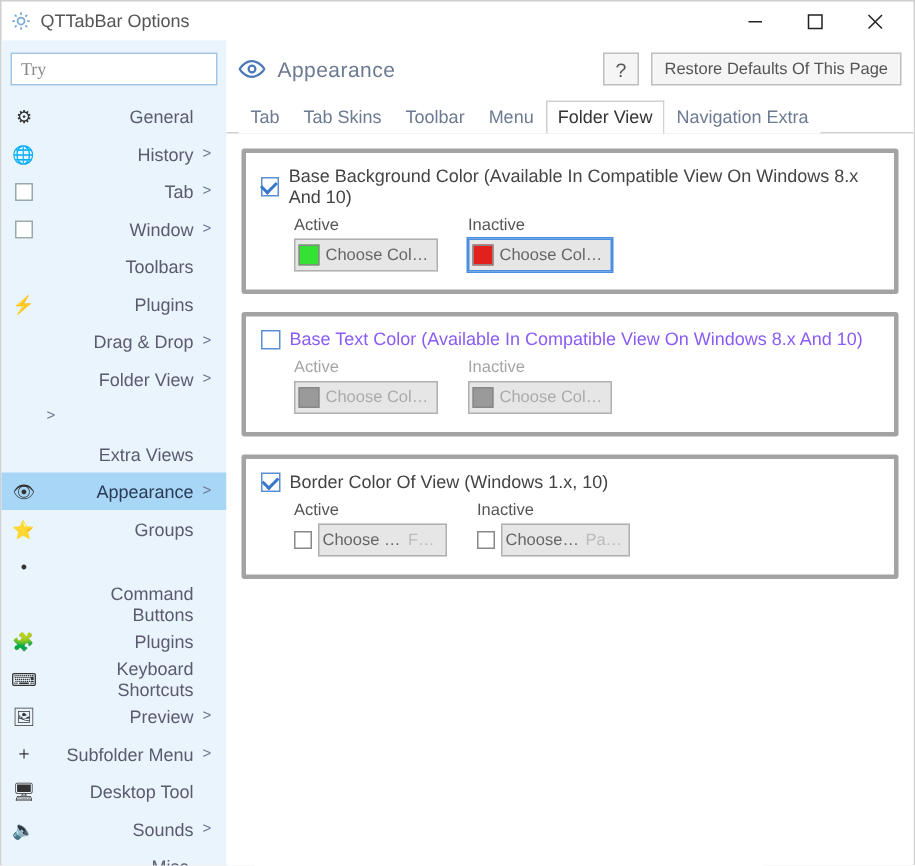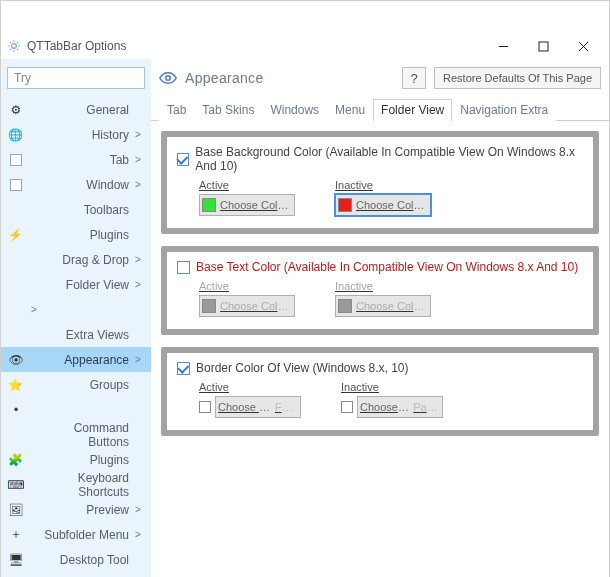--- a/index.html
+++ b/index.html
@@ -1,28 +1,28 @@
 <!DOCTYPE html>
 <html><head>
 <meta charset="utf-8">
 <style>
   * { box-sizing: border-box; margin: 0; padding: 0; font-family: "Segoe UI", Tahoma, sans-serif; }
   body { width: 610px; height: 577px; background: #fff; font-size: 12px; color: #333; overflow: hidden; }
   .win { width: 610px; height: 577px; display: flex; flex-direction: column; border: 1px solid #d0d0d0; }
-  .titlebar { height: 28px; display: flex; align-items: center; padding: 0 6px; margin-top: 32px; }
+  .titlebar { height: 28px; display: flex; align-items: center; padding: 0 6px; }
   .titlebar .ico { width: 14px; height: 14px; margin-right: 6px; color: #7aa8d8; }
   .titlebar .title { flex: 1; font-size: 12px; color: #555; }
   .win-controls { display: flex; }
   .win-btn { width: 40px; height: 26px; display: flex; align-items: center; justify-content: center; color: #222; }
   .win-btn svg { width: 11px; height: 11px; }
 
   .body { flex: 1; display: flex; }
   .sidebar { width: 150px; background: #e9f4fc; display: flex; flex-direction: column; padding-top: 4px; }
   .search-wrap { padding: 4px 6px 8px 6px; }
-  .search { width: 100%; height: 22px; border: 1px solid #9fc6e6; padding: 2px 6px; font-size: 12px; color: #888; background: #fff; }
+  .search { width: 100%; height: 22px; border: 1px solid #9fc6e6; padding: 2px 6px; font-size: 12px; color: #888; background: #fff; font-family: Liberation Serif, serif; }
   .nav { flex: 1; }
   .nav-row { height: 25px; display: flex; align-items: center; padding: 0 6px; gap: 6px; cursor: default; }
   .nav-row.selected { background: #a7d6f7; }
   .nav-ico { width: 18px; display: flex; align-items: center; justify-content: center; }
   .nav-ico .chk { width: 12px; height: 12px; border: 1px solid #9aa; background: #fff; }
   .nav-label { flex: 1; text-align: right; color: #5b5b6f; font-size: 12px; }
   .nav-row.selected .nav-label { color: #2b3b55; }
   .nav-ext { width: 10px; font-size: 10px; color: #6c7a92; }
 
   .main { flex: 1; display: flex; flex-direction: column; background: #fff; }
@@ -30,27 +30,27 @@
   .page-head .eye { width: 18px; height: 18px; color: #4b79b8; }
   .page-title { flex: 1; font-size: 14px; color: #6c7a92; letter-spacing: 0.3px; }
   .help-btn { width: 24px; height: 22px; border: 1px solid #bfbfbf; background: #f5f5f5; display: flex; align-items: center; justify-content: center; color: #555; font-size: 13px; }
   .restore-btn { height: 22px; border: 1px solid #bfbfbf; background: #f5f5f5; padding: 0 8px; color: #555; font-size: 11px; display: flex; align-items: center; }
 
   .sub-tabs { display: flex; align-items: flex-end; padding: 0 8px; border-bottom: 1px solid #d0d0d0; height: 24px; gap: 0; }
   .sub-tab { padding: 3px 7px 4px 7px; font-size: 12px; color: #6c7a92; border: 1px solid transparent; border-bottom: none; position: relative; top: 1px; background: #fff; }
   .sub-tab.active { border-color: #d0d0d0; color: #333; }
 
   .content { flex: 1; padding: 10px 10px; overflow: auto; }
-  .group { border: 6px solid #a3a3a3; border-radius: 2px; padding: 8px 0 12px 10px; margin-bottom: 12px; }
+  .group { border: 3px solid #a3a3a3; border-radius: 2px; padding: 8px 0 12px 10px; margin-bottom: 12px; }
   .group-head { display: flex; align-items: center; gap: 6px; margin-bottom: 6px; }
   .chk { width: 13px; height: 13px; border: 1px solid #5a8fd6; background: #fff; display: inline-flex; align-items: center; justify-content: center; }
   .chk.checked::after { content: ""; width: 8px; height: 5px; border-left: 2px solid #3977c8; border-bottom: 2px solid #3977c8; transform: rotate(-45deg) translate(0px,-1px); }
   .group-title { font-size: 12px; color: #444; }
-  .group.disabled .group-title { color: #b91c1c; }
-  .row { display: flex; gap: 40px; margin-top: 4px; padding-left: 22px; text-decoration: underline; }
+  .group.disabled .group-title { color: #8b5cf6; }
+  .row { display: flex; gap: 20px; margin-top: 4px; padding-left: 22px; }
   .col { display: flex; flex-direction: column; gap: 3px; }
   .col-label { font-size: 11px; color: #555; }
   .group.disabled .col-label { color: #a5a5a5; }
   .color-btn { width: 96px; height: 22px; border: 1px solid #b0b0b0; background: #e6e6e6; display: flex; align-items: center; padding: 2px; gap: 4px; }
   .color-btn.focused { outline: 1px solid #4a90e2; outline-offset: 0; border-color: #4a90e2; }
   .swatch { width: 14px; height: 14px; border: 1px solid #888; flex-shrink: 0; }
   .color-btn .lbl { font-size: 11px; color: #666; white-space: nowrap; overflow: hidden; text-overflow: ellipsis; }
   .group.disabled .color-btn .lbl { color: #aaa; }
   .sub-chk-wrap { display: flex; align-items: center; gap: 4px; }
   .sub-chk { width: 12px; height: 12px; border: 1px solid #888; background: #fff; display: inline-block; }
@@ -213,21 +213,21 @@
             </svg>
         </span>
         <span class="page-title">Appearance</span>
         <div class="help-btn">?</div>
         <div class="restore-btn">Restore Defaults Of This Page</div>
       </div>
 
       <div class="sub-tabs" id="sub-tabs">
           <div class="sub-tab">Tab</div>
           <div class="sub-tab">Tab Skins</div>
-          <div class="sub-tab">Windows</div>
+          <div class="sub-tab">Toolbar</div>
           <div class="sub-tab">Menu</div>
           <div class="sub-tab active">Folder View</div>
           <div class="sub-tab">Navigation Extra</div>
         </div>
 
       <div class="content">
 
         <div class="group">
           <div class="group-head">
             <span class="chk checked"></span>
@@ -270,21 +270,21 @@
                 <span class="swatch" style="background:#9a9a9a"></span>
                 <span class="lbl">Choose Color...</span>
               </div>
             </div>
           </div>
         </div>
 
         <div class="group">
           <div class="group-head">
             <span class="chk checked"></span>
-            <span class="group-title">Border Color Of View (Windows 8.x, 10)</span>
+            <span class="group-title">Border Color Of View (Windows 1.x, 10)</span>
           </div>
           <div class="row">
             <div class="col">
               <span class="col-label">Active</span>
               <div class="sub-chk-wrap">
                 <span class="sub-chk"></span>
                 <div class="color-btn" style="width:86px">
                   <span class="lbl">Choose Col</span>
                     <span class="lbl" style="color:#bbb">For...</span>
                 </div>

